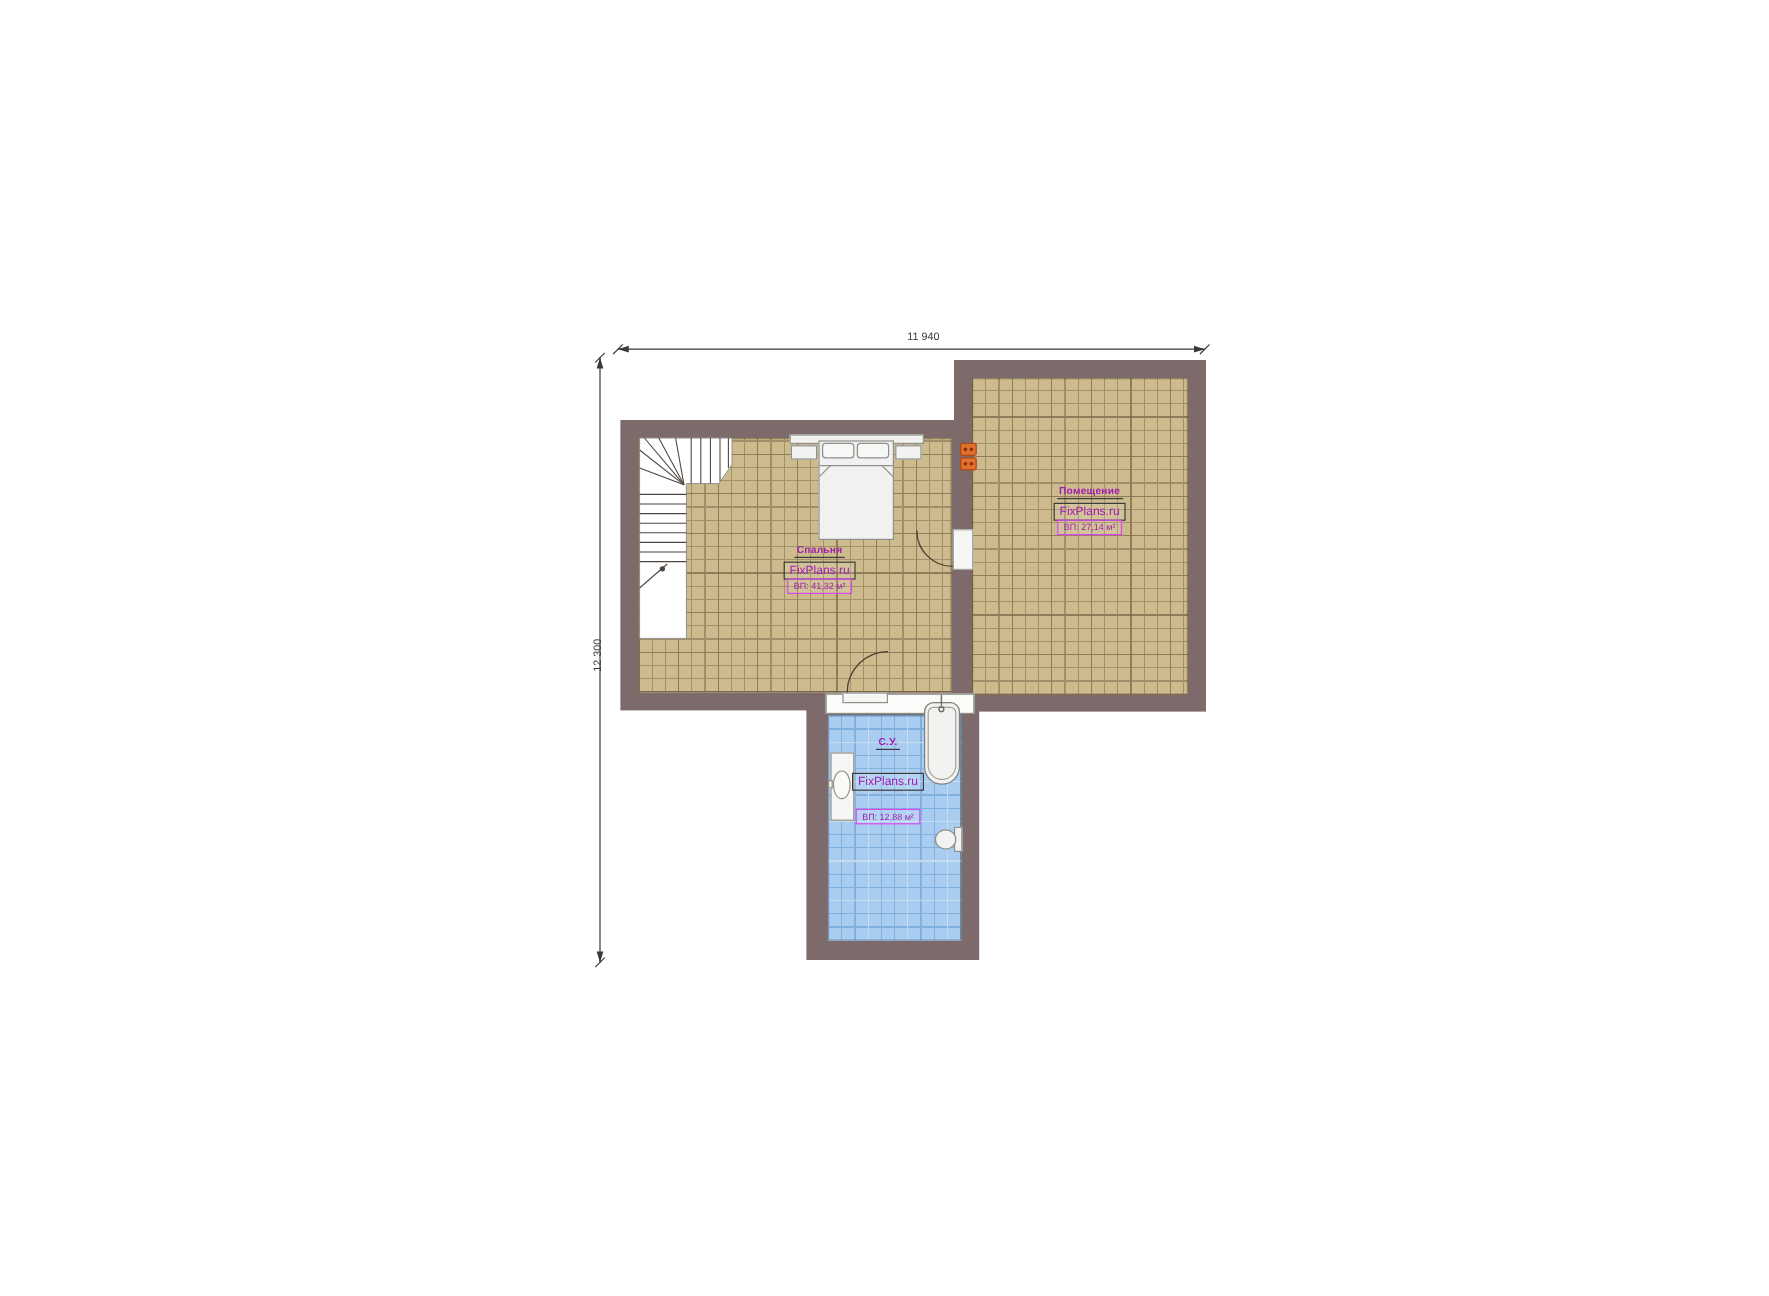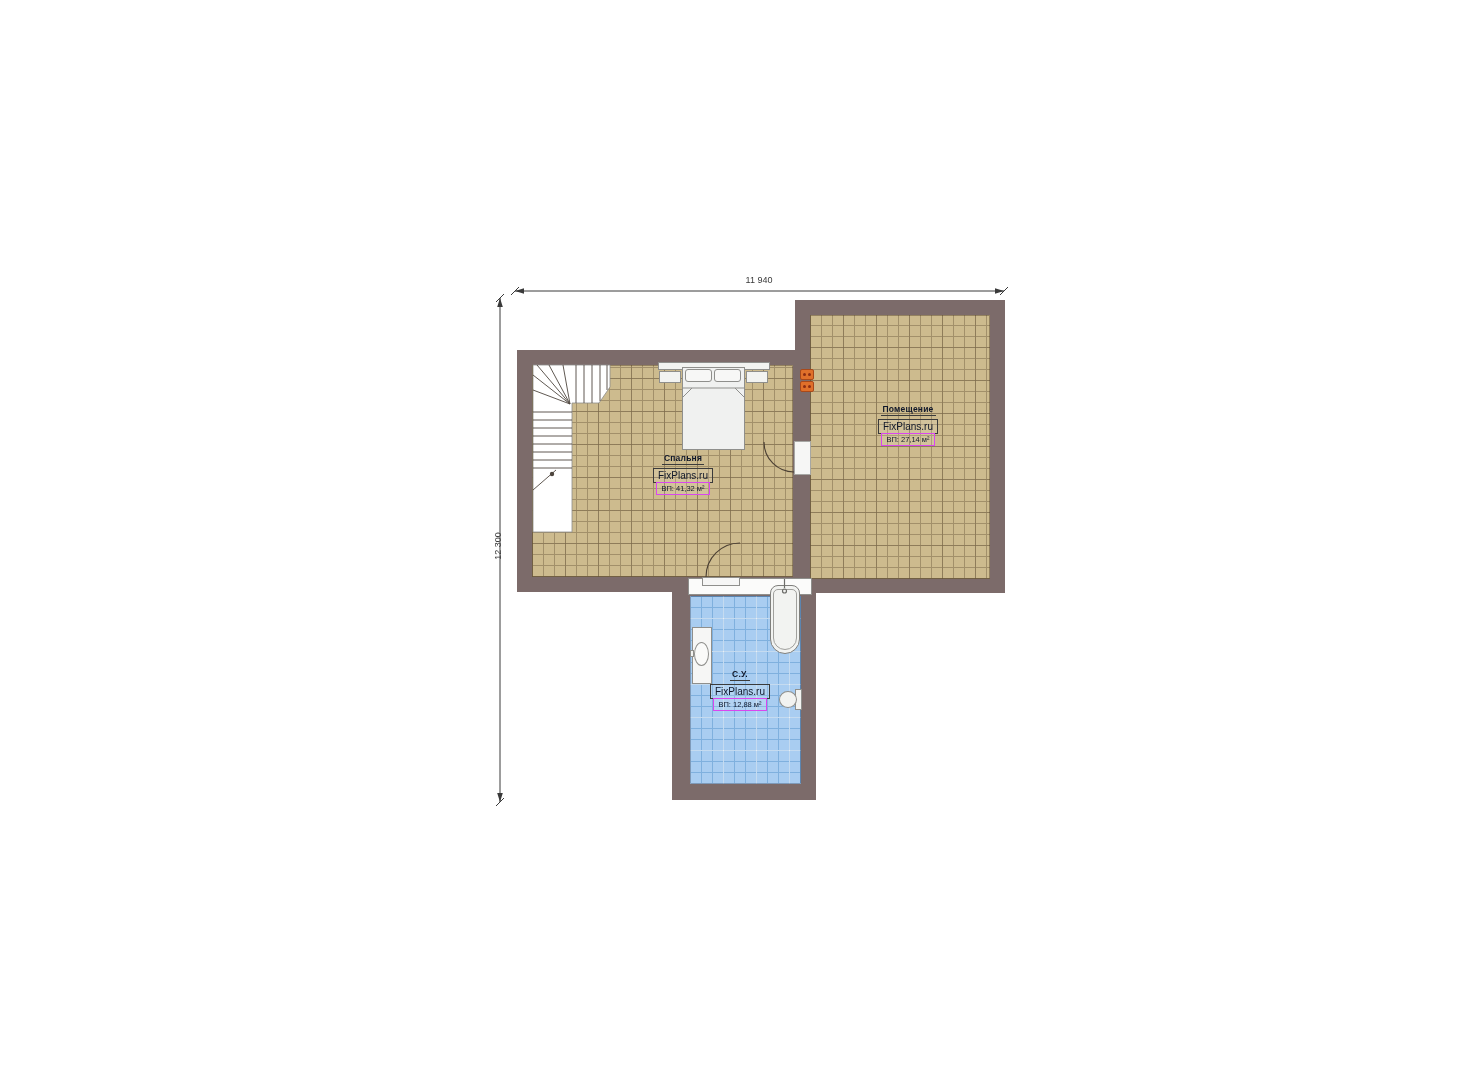--- a/index.html
+++ b/index.html
@@ -39,21 +39,21 @@
   .tub{border-radius:8px 8px 15px 15px;border:1.5px solid #7f7f7c;}
   .tub-inner{position:absolute;left:2px;right:2px;top:3px;bottom:3px;border:1px solid #a0a09d;border-radius:5px 5px 12px 12px;}
   .sink-oval{border-radius:50%;background:#fafaf9;}
   .toilet-bowl{border-radius:50%;}
 
   
   .radiator{position:absolute;width:14px;height:11px;background:#e0702a;border:1px solid #a8491a;border-radius:2px;box-sizing:border-box;display:flex;align-items:center;justify-content:center;gap:2px;}
   .radiator i{display:block;width:3px;height:3px;border-radius:50%;background:#8c2e12;}
 
   
-  .room-label-group{position:absolute;display:flex;flex-direction:column;align-items:center;width:110px;color:#0f172a;}
+  .room-label-group{position:absolute;display:flex;flex-direction:column;align-items:center;width:110px;color:#a21caf;}
   .room-title{font-size:8.5px;font-weight:bold;border-bottom:1px solid #3b3b3b;padding:0 2px 1px 2px;letter-spacing:.2px;}
   .wm-box{font-size:10px;border:1px solid #3b3b3b;padding:1px 4px;margin-top:3px;background:rgba(255,255,255,.12);}
   .area-box{font-size:7.5px;border:1px solid #d946ef;padding:1px 4px;margin-top:-1px;background:rgba(255,255,255,.12);}
 
   
   .dim-text{position:absolute;font-size:9px;color:#3a3a3a;text-align:center;white-space:nowrap;}
   .dim-text.vert{transform:rotate(-90deg);transform-origin:center;}
 
   svg.overlay{position:absolute;left:0;top:0;pointer-events:none;}
 </style>
@@ -103,27 +103,27 @@
   <div class="room-label-group" style="left:628px;top:453px;">
     <span class="room-title">Спальня</span>
     <span class="wm-box">FixPlans.ru</span>
     <span class="area-box">ВП: 41,32 м²</span>
   </div>
   <div class="room-label-group" style="left:853px;top:404px;">
     <span class="room-title">Помещение</span>
     <span class="wm-box">FixPlans.ru</span>
     <span class="area-box">ВП: 27,14 м²</span>
   </div>
-  <div class="room-label-group" style="left:685px;top:669px;">
+  <div class="room-label-group" style="left:685px;top:613px;gap:16px;">
     <span class="room-title">С.У.</span>
     <span class="wm-box">FixPlans.ru</span>
     <span class="area-box">ВП: 12,88 м²</span>
   </div>
 
-  <div class="dim-text" style="left:735px;top:275px;width:48px;">11 940</div>
+  <div class="dim-text" style="left:735px;top:275px;width:48px;text-align:right;">11 940</div>
   <div class="dim-text vert" style="left:474px;top:541px;width:48px;">12 300</div>
 
   <svg class="overlay" width="1474" height="1080" viewBox="0 0 1474 1080">
 
     <g>
       <path d="M533,365 H610 V387 L599,403 H572 V532 H533 Z" fill="#ffffff" stroke="#8d8d8a" stroke-width="0.8"></path>
 
       <g stroke="#4e463e" stroke-width="0.9">
         <line x1="576" y1="365" x2="576" y2="403"></line>
         <line x1="584" y1="365" x2="584" y2="403"></line>

